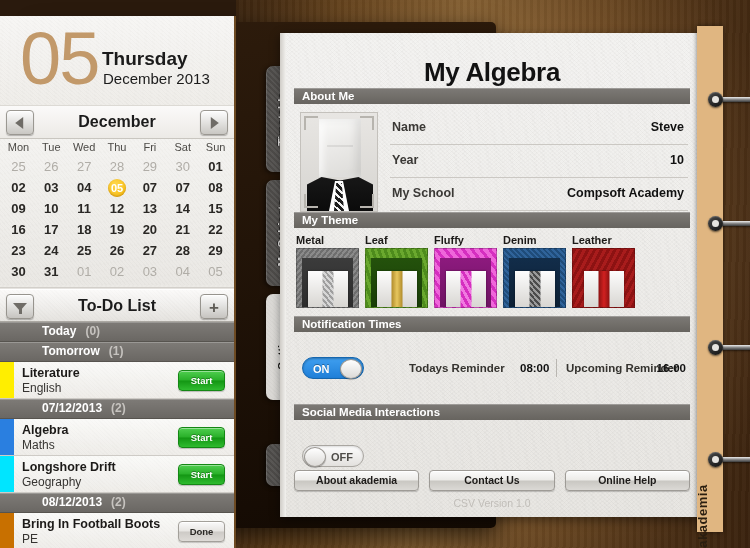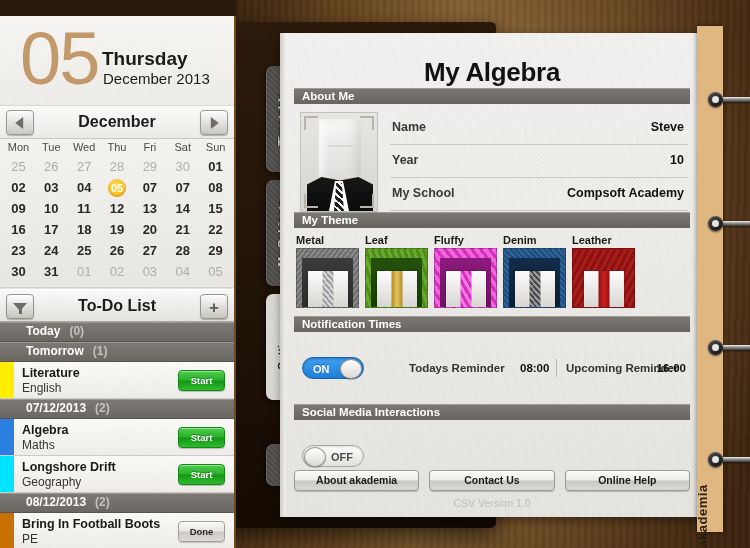--- a/index.html
+++ b/index.html
@@ -123,21 +123,21 @@
     position:absolute;left:50%;top:50%;transform:translate(-50%,-50%);
     color:#5f5c57;font-size:17px;font-weight:700;line-height:1;
   }
 
   
   .todo-list{height:234px;overflow:hidden;position:relative;background:#f1efec;}
   .grp-row{
     height:19px;line-height:19px;
     background:linear-gradient(180deg,#7e7b77,#6a6763);
     color:#fff;font-size:12px;font-weight:700;
-    padding-left:26px;
+    padding-left:42px;
     border-bottom:1px solid #57544f;
     box-shadow:inset 0 1px 0 rgba(255,255,255,.22);
   }
   .grp-row .cnt{color:#c6c3bf;font-weight:700;margin-left:9px;}
   .task-row{
     position:relative;height:36px;
     background:
       repeating-linear-gradient(44deg, rgba(0,0,0,.012) 0 1px, rgba(255,255,255,.035) 1px 3px),
       linear-gradient(180deg,#fafaf8,#eeecE8);
     border-bottom:1px solid #cecbc6;

